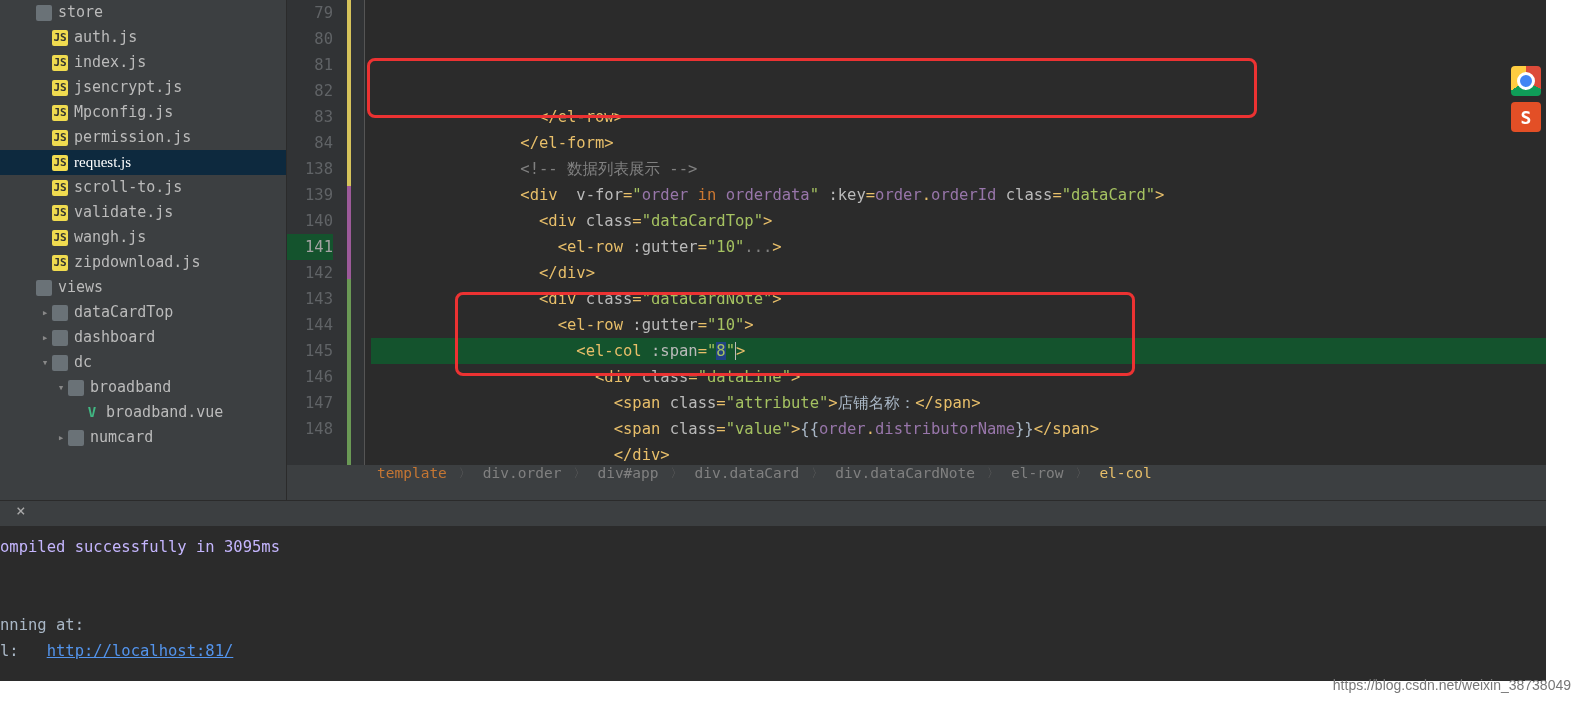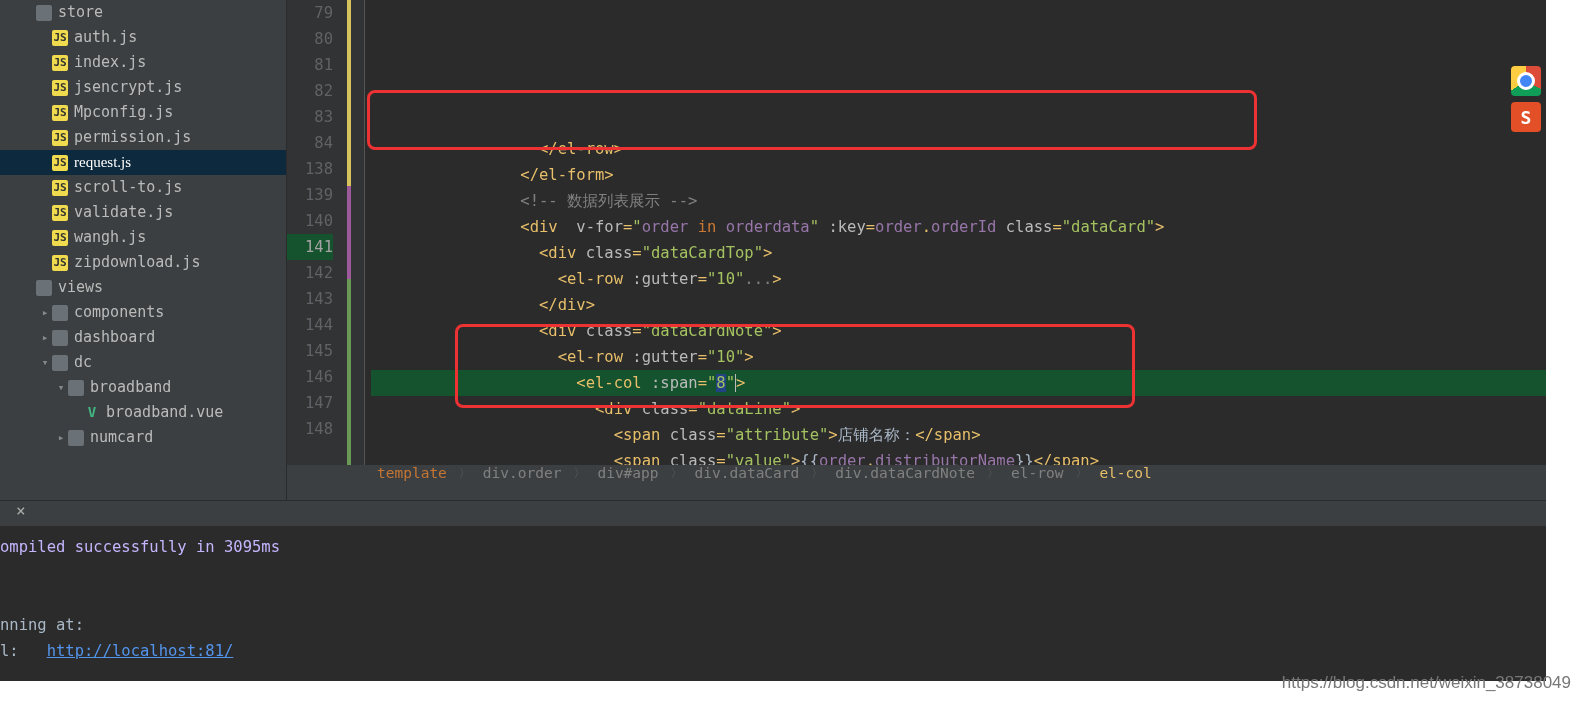--- a/index.html
+++ b/index.html
@@ -24,21 +24,21 @@
   .tree-label { color: #bbb; }
   .selected .tree-label { color: #fff; font-family: Liberation Serif, serif; }
 
   .editor {
     position: absolute; left: 287px; top: 0; right: 0; height: 465px;
     display: flex; font-size: 15.5px; line-height: 26px;
   }
   .gutter { width: 60px; text-align: right; color: #606366; background: #313335; padding-right: 14px; user-select:none; }
   .fold { width: 18px; background: #313335; border-right: 1px solid #555; position: relative;}
   .vstripe { position:absolute; left:0; top:0; bottom:0; width:4px; background: linear-gradient(#d5c35b 0 40%, #9c5a9a 40% 60%, #6a9955 60% 100%);}
-  .code { flex: 1; background: #2b2b2b; white-space: pre; position: relative; padding-left: 6px; margin-top: 32px;}
+  .code { flex: 1; background: #2b2b2b; white-space: pre; position: relative; padding-left: 6px;}
   .ln { height: 26px; }
   .ln.caret { background: #14532d; }
   .gutter .ln.caret { color:#a4a3a3;}
 
   
   .tag { color: #e8bf6a; }
   .attrn { color: #bababa; }
   .attrv { color: #a5c261; }
   .pun { color: #e8bf6a; }
   .cm { color: #808080; }
@@ -71,21 +71,21 @@
   }
   .term-green { color:#c4b5fd;}
   .term-link { color:#5394ec; text-decoration: underline;}
 
   .rightbar { position:absolute; right:0; top:60px; width:35px;}
   .ricon { width:30px; height:30px; margin:6px 0; border-radius:4px; display:flex;align-items:center;justify-content:center;}
   .chrome { background: conic-gradient(#dd4b39 0 33%, #0f9d58 33% 66%, #ffcd41 66% 100%); position:relative;}
   .chrome::after{content:"";position:absolute;width:12px;height:12px;background:#4285f4;border:3px solid #fff;border-radius:50%;}
   .slogo { background:#e34f26; color:#fff; font-weight:bold; font-size:18px;}
 
-  .watermark { position:absolute; right:10px; bottom:8px; color:#777; font-size:17px; font-family: sans-serif;}
+  .watermark { position:absolute; right:10px; bottom:8px; color:#777; font-size:14px; font-family: sans-serif;}
 </style>
 </head>
 <body>
 
 <div class="ide">
 
   <div class="sidebar" id="sidebar">
       <div class="tree-row">
         <span class="tree-indent" style="width: 16px;"></span>
         <span class="arrow"></span>
@@ -155,21 +155,21 @@
       <div class="tree-row">
         <span class="tree-indent" style="width: 16px;"></span>
         <span class="arrow"></span>
         <span class="ic ic-folder"></span>
         <span class="tree-label">views</span>
       </div>
       <div class="tree-row">
         <span class="tree-indent" style="width: 32px;"></span>
         <span class="arrow">▸</span>
         <span class="ic ic-folder"></span>
-        <span class="tree-label">components</span>
+        <span class="tree-label">dataCardTop</span>
       </div>
       <div class="tree-row">
         <span class="tree-indent" style="width: 32px;"></span>
         <span class="arrow">▸</span>
         <span class="ic ic-folder"></span>
         <span class="tree-label">dashboard</span>
       </div>
       <div class="tree-row">
         <span class="tree-indent" style="width: 32px;"></span>
         <span class="arrow">▾</span>

